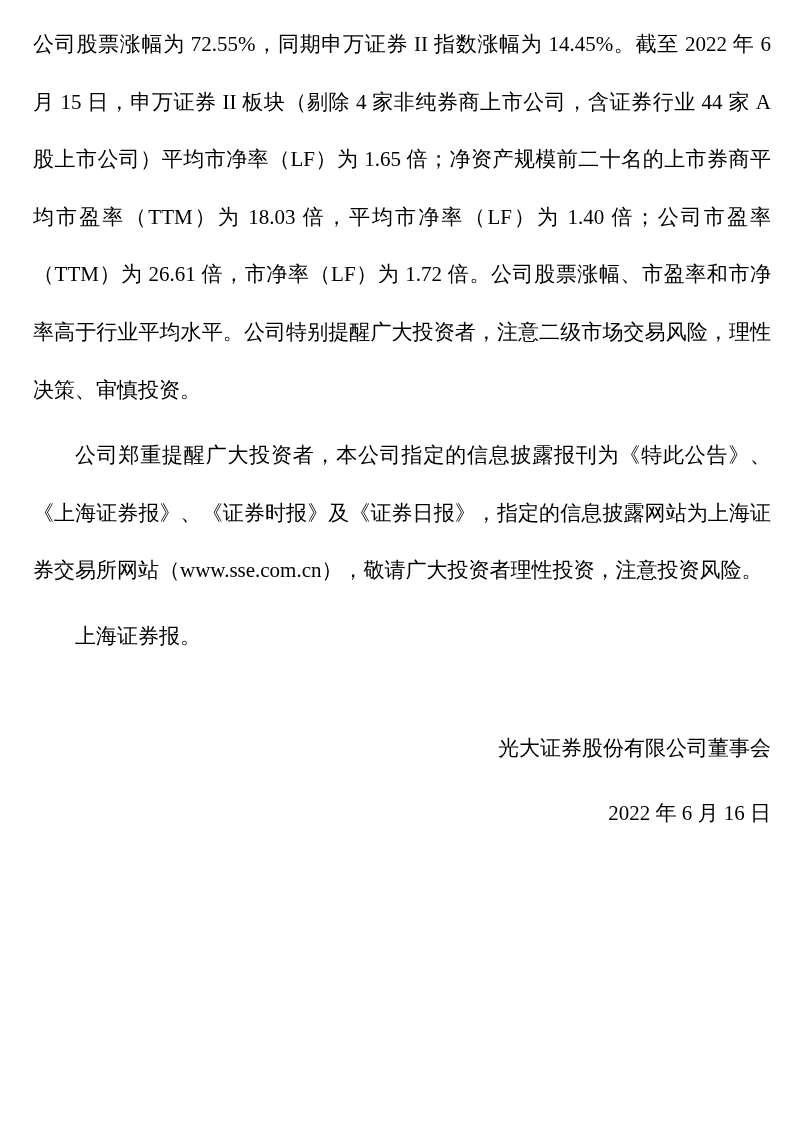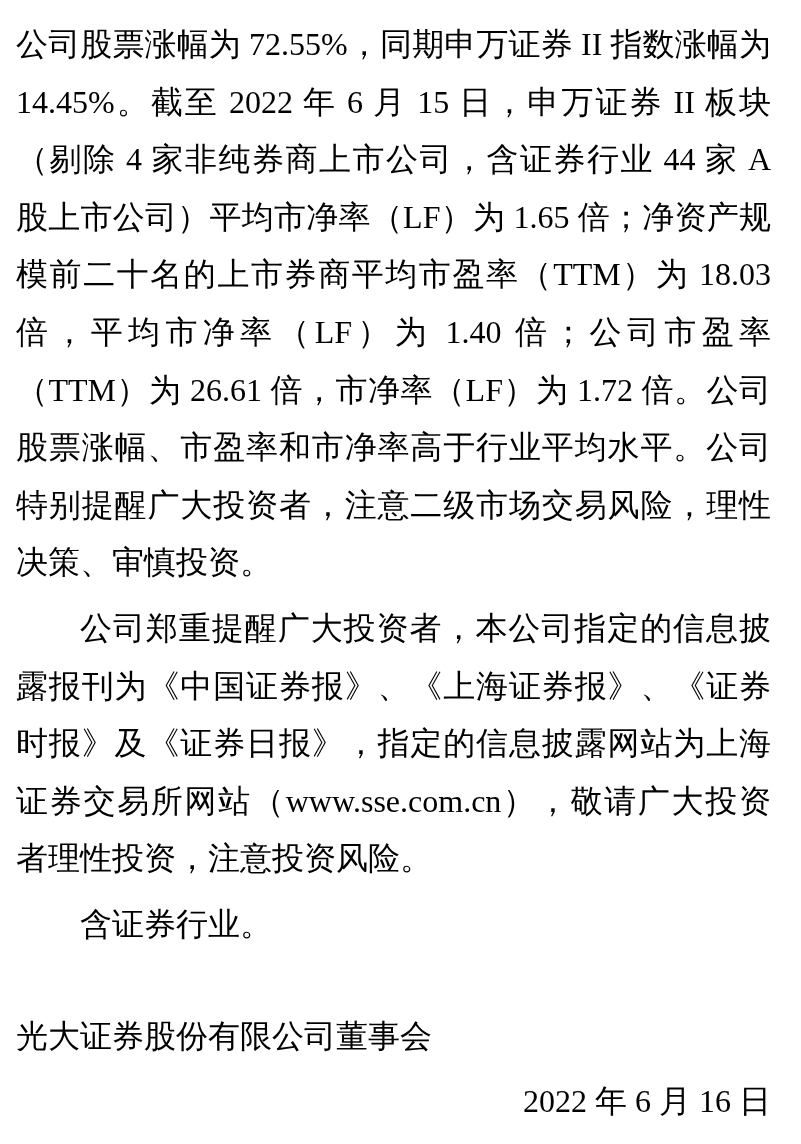--- a/index.html
+++ b/index.html
@@ -9,52 +9,52 @@
   body {
     width: 801px;
     height: 1144px;
     background: #ffffff;
     overflow: hidden;
   }
   .page {
     box-sizing: border-box;
     width: 801px;
     height: 1144px;
-    padding: 16px 30px 0 16px;
+    padding: 16px 30px 0 33px;
     background: #ffffff;
     color: #000000;
     font-family: "Liberation Serif", "DejaVu Serif", serif;
-    font-size: 32px;
+    font-size: 21px;
     line-height: 57.6px;
   }
   .para {
     margin: 0 0 8px 0;
     text-align: justify;
     text-justify: inter-ideograph;
     word-break: break-word;
   }
   .para.indent {
     text-indent: 2em;
   }
   .signature-block {
     margin-top: 54px;
-    text-align: left;
+    text-align: right;
   }
   .date-block {
     margin-top: 8px;
     text-align: right;
   }
 </style>
 </head>
 <body>
 
 <div class="page">
   <p class="para">公司股票涨幅为 72.55%，同期申万证券 II 指数涨幅为 14.45%。截至 2022 年 6 月 15 日，申万证券 II 板块（剔除 4 家非纯券商上市公司，含证券行业 44 家 A 股上市公司）平均市净率（LF）为 1.65 倍；净资产规模前二十名的上市券商平均市盈率（TTM）为 18.03 倍，平均市净率（LF）为 1.40 倍；公司市盈率（TTM）为 26.61 倍，市净率（LF）为 1.72 倍。公司股票涨幅、市盈率和市净率高于行业平均水平。公司特别提醒广大投资者，注意二级市场交易风险，理性决策、审慎投资。</p>
 
 
-  <p class="para indent">公司郑重提醒广大投资者，本公司指定的信息披露报刊为《中国证券报》、《上海证券报》、《证券时报》及《证券日报》，指定的信息披露网站为上海证券交易所网站（www.sse.com.cn），敬请广大投资者理性投资，注意投资风险。</p>
+  <p class="para indent">公司郑重提醒广大投资者，本公司指定的信息披露报刊为《特此公告》、《上海证券报》、《证券时报》及《证券日报》，指定的信息披露网站为上海证券交易所网站（www.sse.com.cn），敬请广大投资者理性投资，注意投资风险。</p>
 
-  <p class="para indent">含证券行业。</p>
+  <p class="para indent">上海证券报。</p>
 
   <div class="signature-block">光大证券股份有限公司董事会</div>
 
   <div class="date-block">2022 年 6 月 16 日</div>
 </div>
 
 </body></html>

